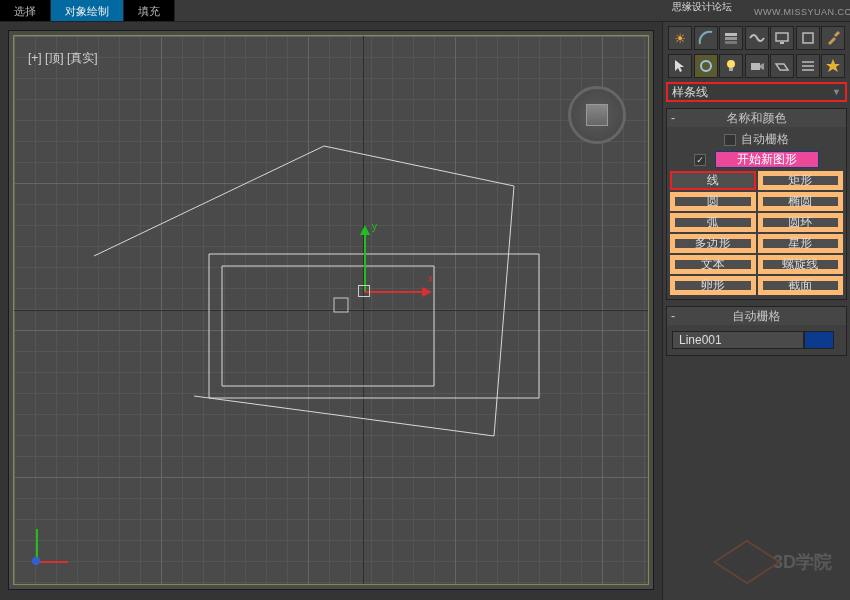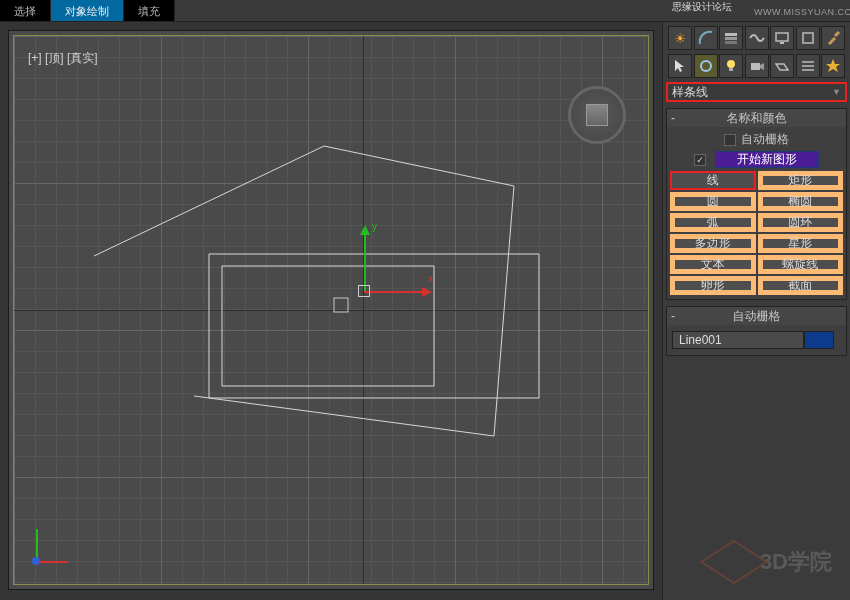--- a/index.html
+++ b/index.html
@@ -41,29 +41,29 @@
 .dropdown{width:100%;height:20px;background:#3a3a3a;border:1px solid #222;display:flex;align-items:center;justify-content:space-between;padding:0 4px}
 .dropdown .dd-label{color:#ddd;font-size:12px}
 .dropdown .dd-arrow{color:#888;font-size:9px}
 .red-box{border:2px solid #e62222!important}
 .rollout{margin-top:6px;border:1px solid #222}
 .rollout-header{background:#464646;height:18px;display:flex;align-items:center;justify-content:center;position:relative}
 .rollout-header .minus{position:absolute;left:4px;color:#ccc}
 .rollout-body{background:#3f3f3f;padding:4px 3px}
 .chk-row{display:flex;align-items:center;justify-content:center;gap:5px;margin-bottom:3px}
 .chk{width:12px;height:12px;background:#333;border:1px solid #666;display:flex;align-items:center;justify-content:center;font-size:9px;color:#ddd}
-.startnew{background:#4c1d95;color:#fff;width:104px;height:17px;display:flex;align-items:center;justify-content:center;border:1px solid #1a3a78;margin-left:4px}
+.startnew{background:#ec4899;color:#fff;width:104px;height:17px;display:flex;align-items:center;justify-content:center;border:1px solid #1a3a78;margin-left:4px}
 .btn-grid{display:grid;grid-template-columns:1fr 1fr;gap:2px;margin-top:3px}
 .shape-btn{height:19px;background:#4e4e4e;border:5px solid #fdba74;display:flex;align-items:center;justify-content:center;color:#ddd;font-size:12px}
 .name-input{width:132px;height:18px;background:#4a4a4a;border:1px solid #222;padding:0 6px;display:flex;align-items:center;color:#ddd}
 .color-swatch{width:30px;height:18px;background:#0c3b8e;border:1px solid #222}
 .name-row{display:flex;gap:0;align-items:center;padding:2px}
 .watermark-logo{position:absolute;right:18px;bottom:18px;opacity:.22;color:#ff6a3a;font-weight:bold;display:flex;align-items:center;gap:6px}
 .watermark-logo .cube{width:40px;height:40px;border:2px solid #ff5a2a;transform:rotate(45deg) skew(-12deg,-12deg)}
-.watermark-logo .txt{font-size:22px}
+.watermark-logo .txt{font-size:18px}
 .sun{color:#ffaa33}
 </style>
 </head>
 <body>
 
 <div class="tabs">
   <div class="tab">选择</div>
   <div class="tab active">对象绘制</div>
   <div class="tab">填充</div>
 </div>

